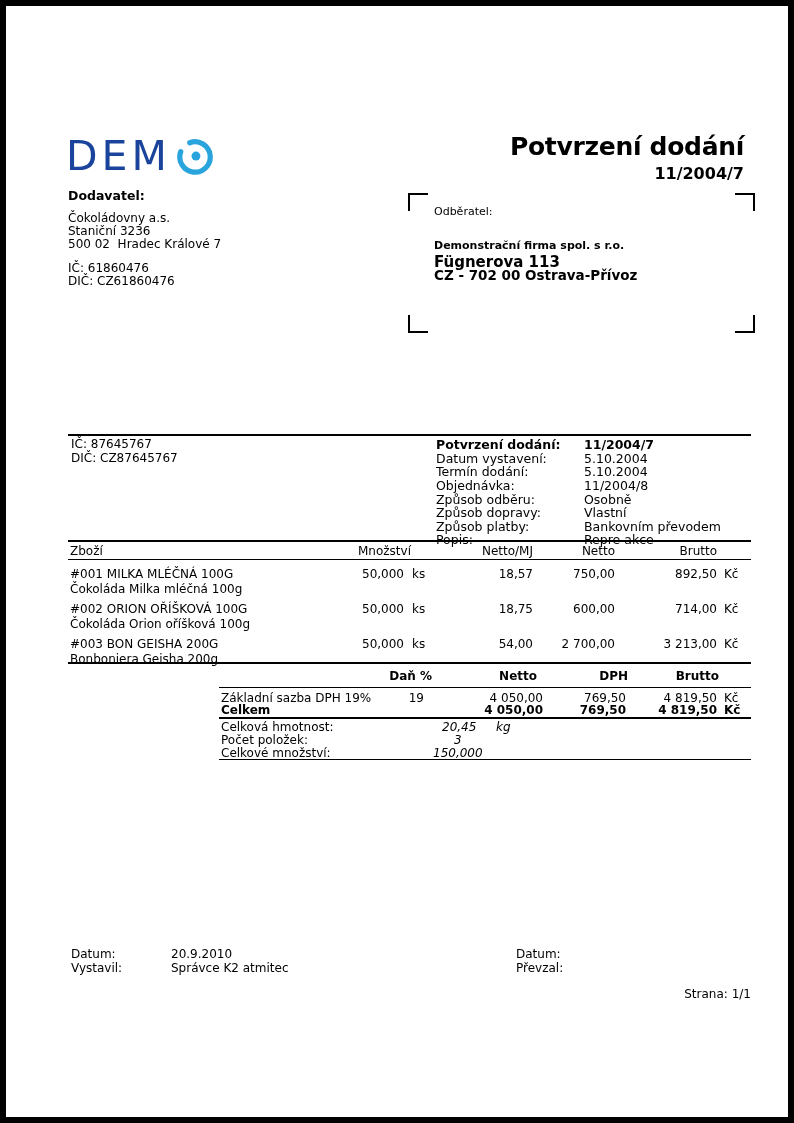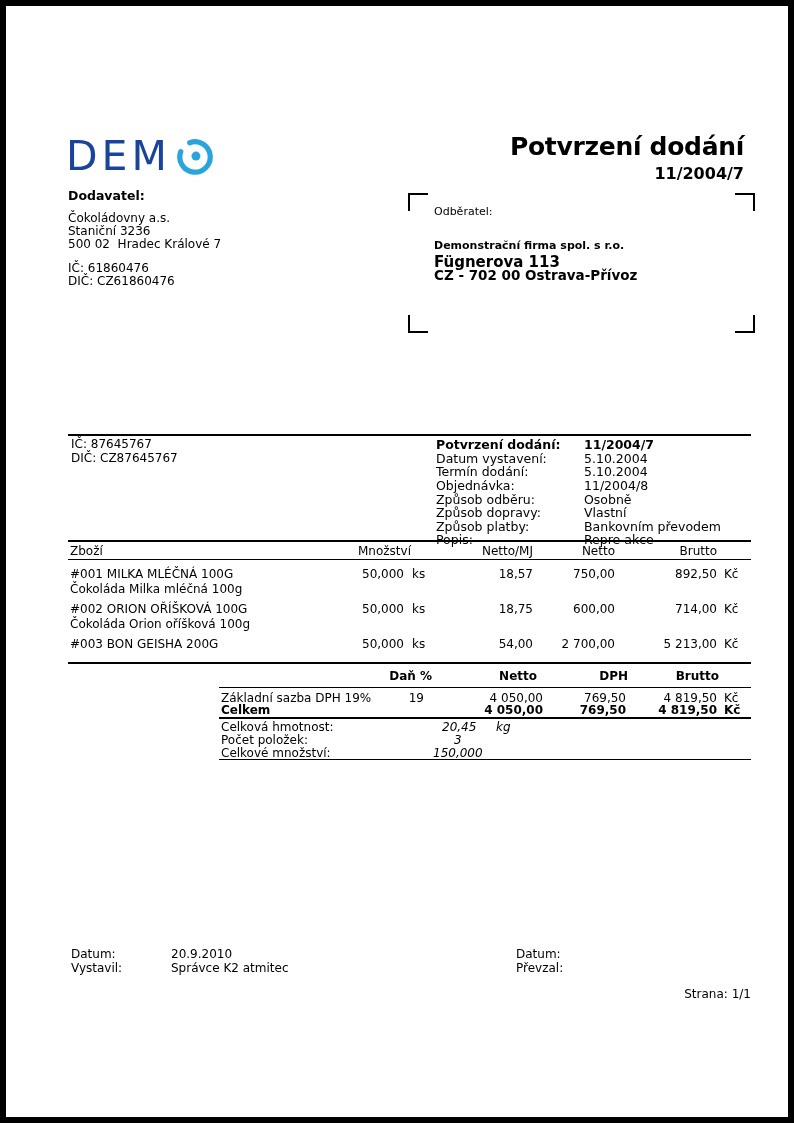--- a/index.html
+++ b/index.html
@@ -210,22 +210,25 @@
   <div class="row" style="top:611px;">
     <span class="c-goods">Čokoláda Orion oříšková 100g</span>
   </div>
 
   <div class="row" style="top:631px;">
     <span class="c-goods">#003 BON GEISHA 200G</span>
     <span class="r-qty">50,000</span>
     <span class="l-ks">ks</span>
     <span class="r-nmj">54,00</span>
     <span class="r-net">2 700,00</span>
-    <span class="r-bru">5 213,00</span>
-    <span class="l-kc">Kč</span>
+    <span class="r-bru">3 213,00</span>
+    <span class="l-kc">Kč</span>
+  </div>
+  <div class="row" style="top:646px;">
+    <span class="c-goods">Bonboniera Geisha 200g</span>
   </div>
 
   <div class="hr hr-full" style="top:656px;height:2px;"></div>
 
   <div class="row" style="top:663px;">
     <span class="r-tax-h b">Daň %</span>
     <span class="r-tnet-h b">Netto</span>
     <span class="r-tdph-h b">DPH</span>
     <span class="r-tbru-h b">Brutto</span>
   </div>

